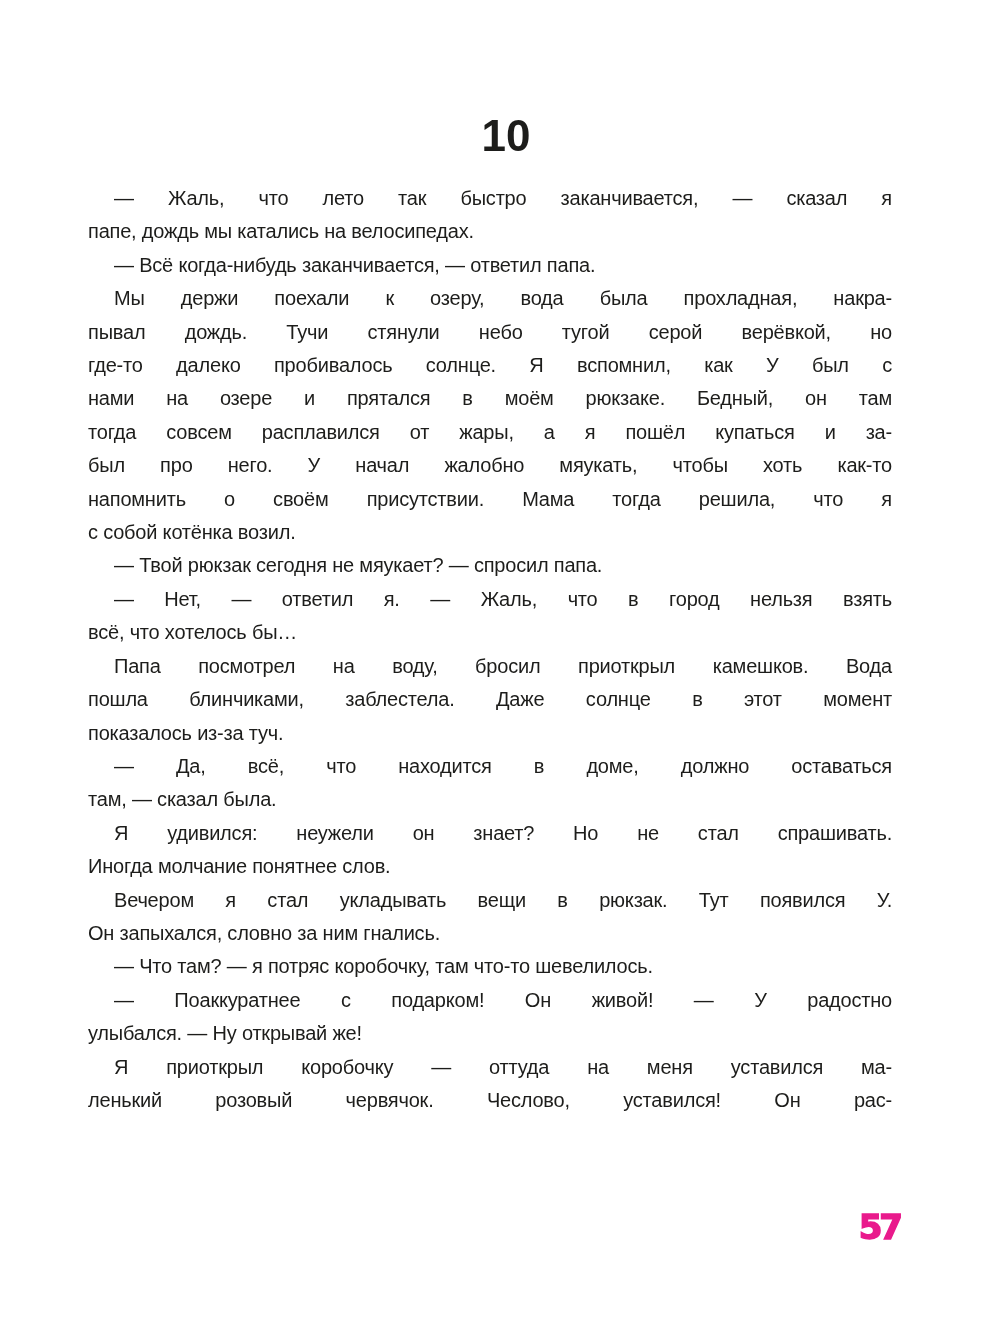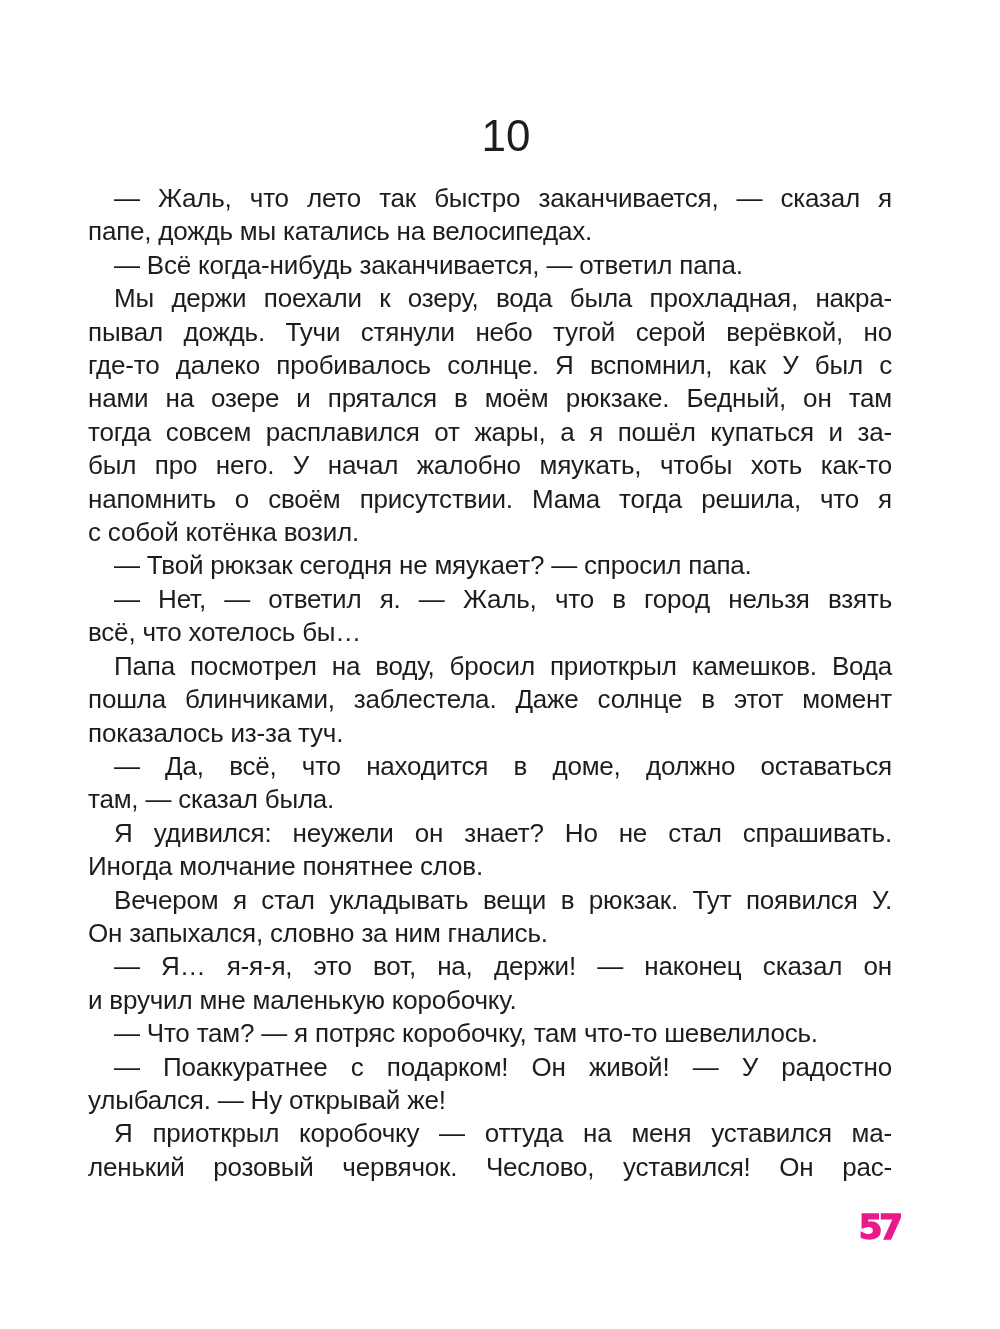--- a/index.html
+++ b/index.html
@@ -15,28 +15,28 @@
     font-family: "Liberation Sans", sans-serif;
     color: var(--ink);
     position: relative;
     overflow: hidden;
   }
   .chapter {
     margin: 112px 0 0 0;
     text-align: center;
     font-size: 44px;
     line-height: 48px;
-    font-weight: 400;
+    font-weight: 700;
     color: var(--ink);
     padding-left: 12px;
   }
   .text-block {
     margin: 22px 0 0 88px;
     width: 804px;
-    font-size: 26px;
+    font-size: 20px;
     line-height: 33.4px;
     letter-spacing: -0.2px;
     color: var(--ink);
   }
   .paragraph { margin: 0; }
   .line {
     text-align: justify;
     text-align-last: justify;
     white-space: normal;
   }
@@ -97,24 +97,20 @@
       </div>
       <div class="paragraph">
         <div class="line first">Я удивился: неужели он знает? Но не стал спрашивать.</div>
         <div class="line para-end">Иногда молчание понятнее слов.</div>
       </div>
       <div class="paragraph">
         <div class="line first">Вечером я стал укладывать вещи в рюкзак. Тут появился У.</div>
         <div class="line para-end">Он запыхался, словно за ним гнались.</div>
       </div>
       <div class="paragraph">
-        <div class="line first">— Я… я-я-я, это вот, на, держи! — наконец сказал он</div>
-        <div class="line para-end">и вручил мне маленькую коробочку.</div>
-      </div>
-      <div class="paragraph">
         <div class="line first para-end">— Что там? — я потряс коробочку, там что-то шевелилось.</div>
       </div>
       <div class="paragraph">
         <div class="line first">— Поаккуратнее с подарком! Он живой! — У радостно</div>
         <div class="line para-end">улыбался. — Ну открывай же!</div>
       </div>
       <div class="paragraph">
         <div class="line first">Я приоткрыл коробочку — оттуда на меня уставился ма-</div>
         <div class="line">ленький розовый червячок. Чеслово, уставился! Он рас-</div>
       </div>

